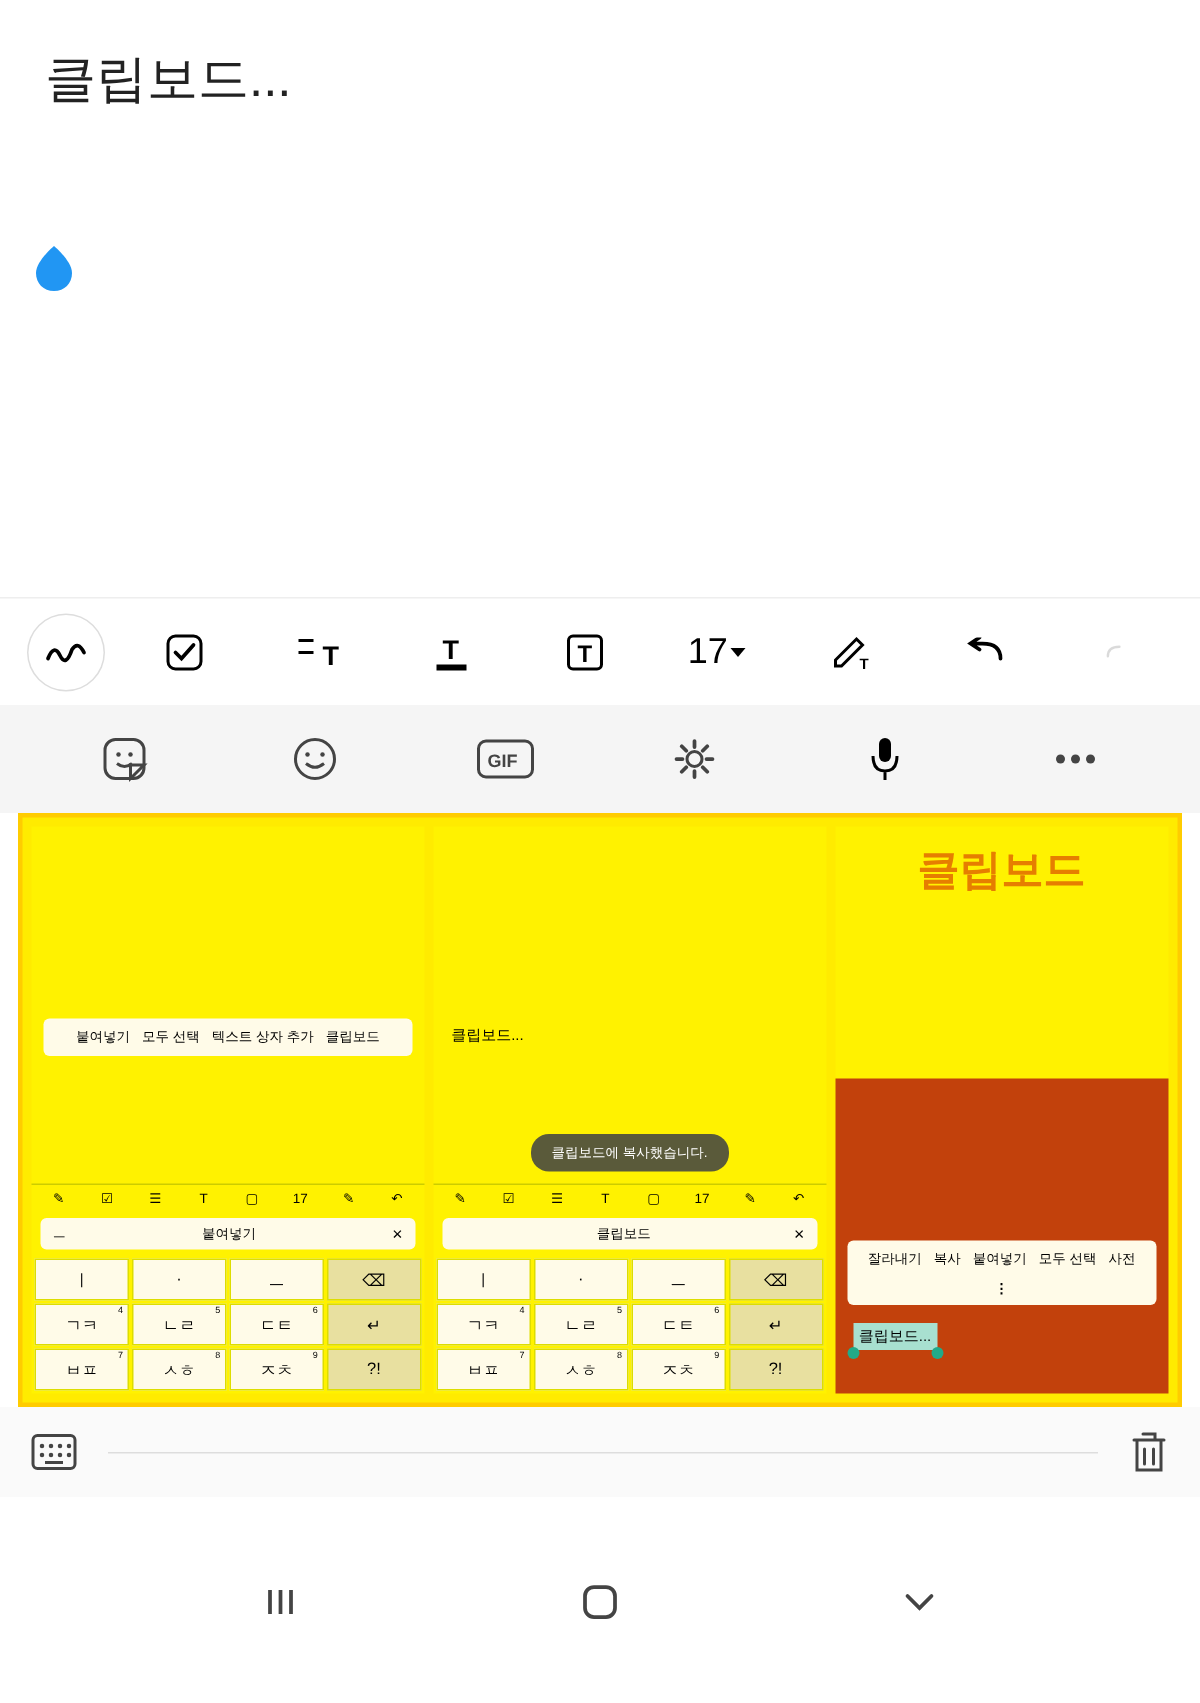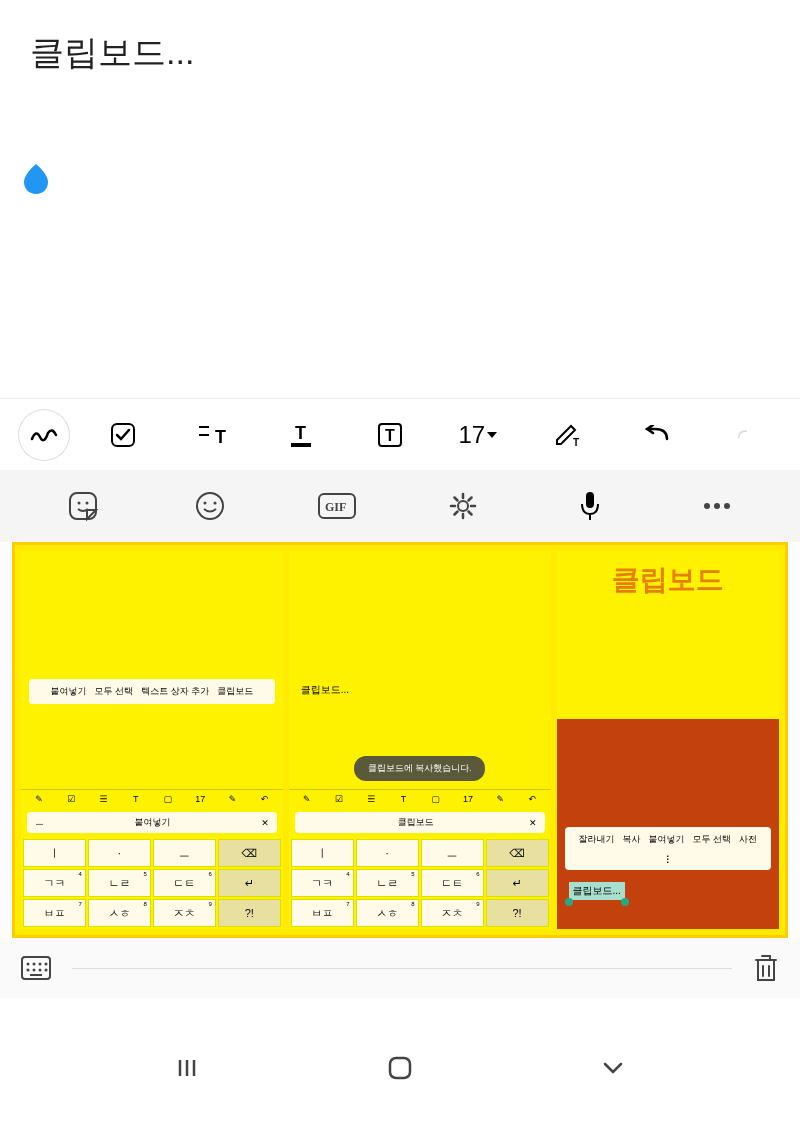--- a/index.html
+++ b/index.html
@@ -7,36 +7,36 @@
   
   .note-area { height: 398px; padding: 30px; position: relative; }
   .note-text { font-size: 34px; color: #222; }
   .cursor-handle { position: absolute; left: 24px; top: 164px; }
   
   .format-toolbar { height: 72px; display: flex; align-items: center; justify-content: space-around; border-top: 1px solid #eee; padding: 0 10px; }
   .format-btn { width: 70px; height: 50px; display: flex; align-items: center; justify-content: center; font-size: 24px; color: #000; }
   .format-btn.circled { border-radius: 50%; box-shadow: 0 0 0 1px #ddd; width: 50px; }
   .font-size-btn { display: flex; align-items: center; font-size: 24px; }
   
-  .keyboard-toolbar { height: 72px; display: flex; align-items: center; justify-content: space-around; background: #f5f5f5; padding: 0 20px; font-family: Liberation Serif, serif; }
+  .keyboard-toolbar { height: 72px; display: flex; align-items: center; justify-content: space-around; background: #f5f5f5; padding: 0 20px; }
   .kb-tool { width: 60px; display: flex; justify-content: center; }
   
   .clipboard-panel { background: #ffeb00; border: 3px solid #fc0; height: 396px; display: flex; gap: 6px; padding: 6px; margin: 0 12px; }
   .clip-col { flex: 1; background: #fff200; display: flex; flex-direction: column; position: relative; }
   .clip-col.narrow { flex: 0.85; }
   
   .clip-title { color: #e67e00; font-size: 28px; font-weight: bold; text-align: center; padding: 10px 0 4px; }
   
   .menu-strip { background: #fffbe8; border-radius: 4px; margin: 8px; padding: 6px; display: flex; gap: 8px; font-size: 9px; justify-content: center; flex-wrap: wrap; }
   .menu-strip span { white-space: nowrap; }
   .menu-strip .dots { font-weight: bold; }
   
   .clip-text-area { padding: 12px; font-size: 10px; flex: 0 0 auto; }
   
-  .toast { background: #5a5a3a; color: #fff; font-size: 9px; padding: 6px 14px; border-radius: 12px; margin: 8px auto; width: fit-content; font-family: Liberation Serif, serif; }
+  .toast { background: #5a5a3a; color: #fff; font-size: 9px; padding: 6px 14px; border-radius: 12px; margin: 8px auto; width: fit-content; }
   
   .mini-toolbar { display: flex; justify-content: space-around; padding: 4px 2px; font-size: 9px; border-top: 1px solid #cc0; }
   .mini-toolbar span { flex: 1; text-align: center; }
   
   .suggestion-row { background: #fffbe8; border-radius: 4px; margin: 4px 6px; padding: 4px 8px; display: flex; align-items: center; font-size: 9px; }
   .suggestion-row .close { margin-left: auto; }
   .suggestion-row .center { flex: 1; text-align: center; }
   
   .mini-keyboard { display: grid; grid-template-columns: repeat(4, 1fr); gap: 2px; padding: 2px; }
   .mini-key { background: #fffbe8; border: 1px solid #dd0; height: 28px; display: flex; align-items: center; justify-content: center; font-size: 11px; position: relative; }

